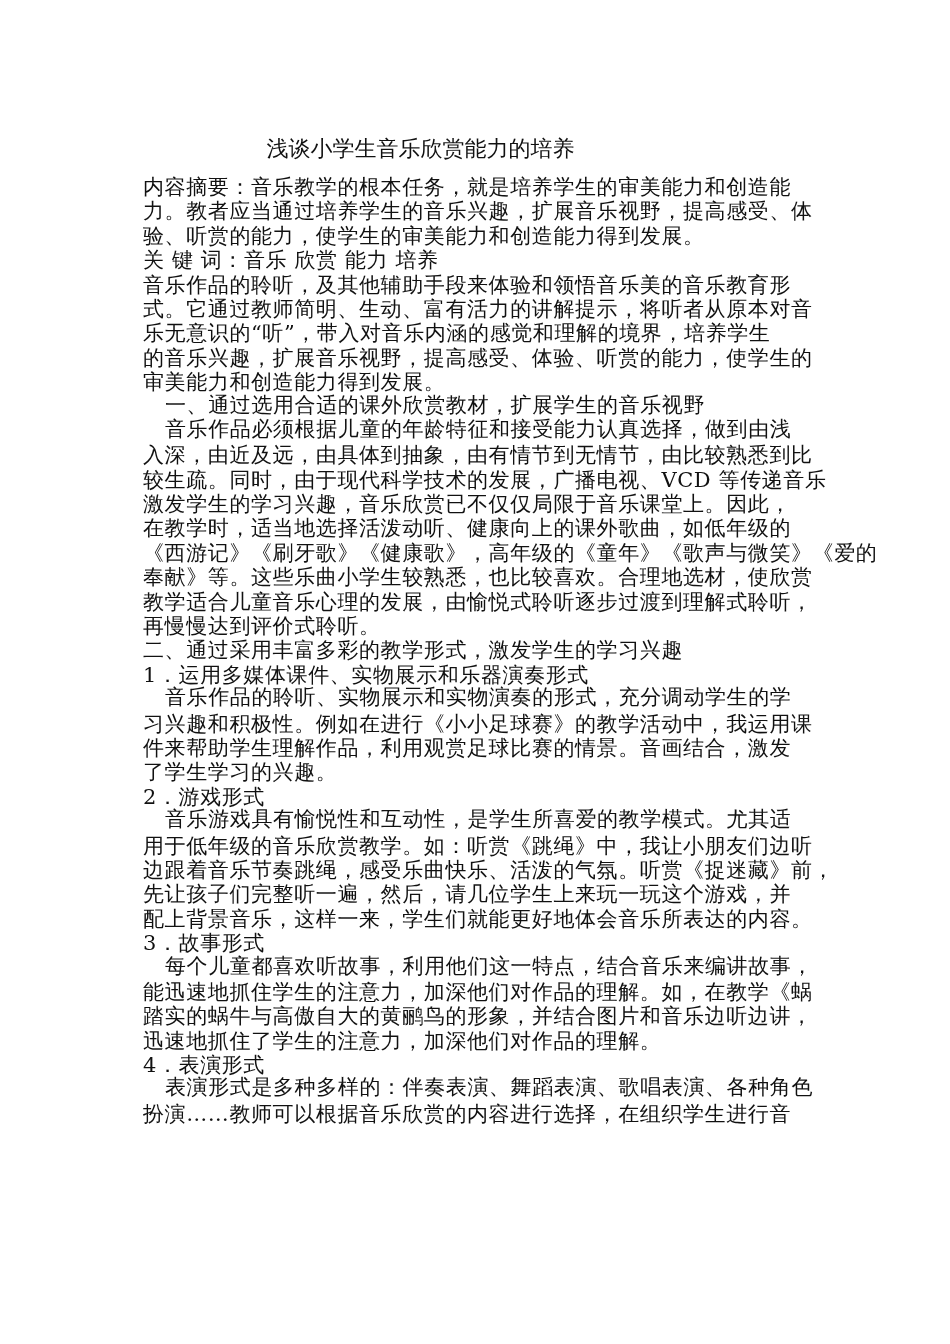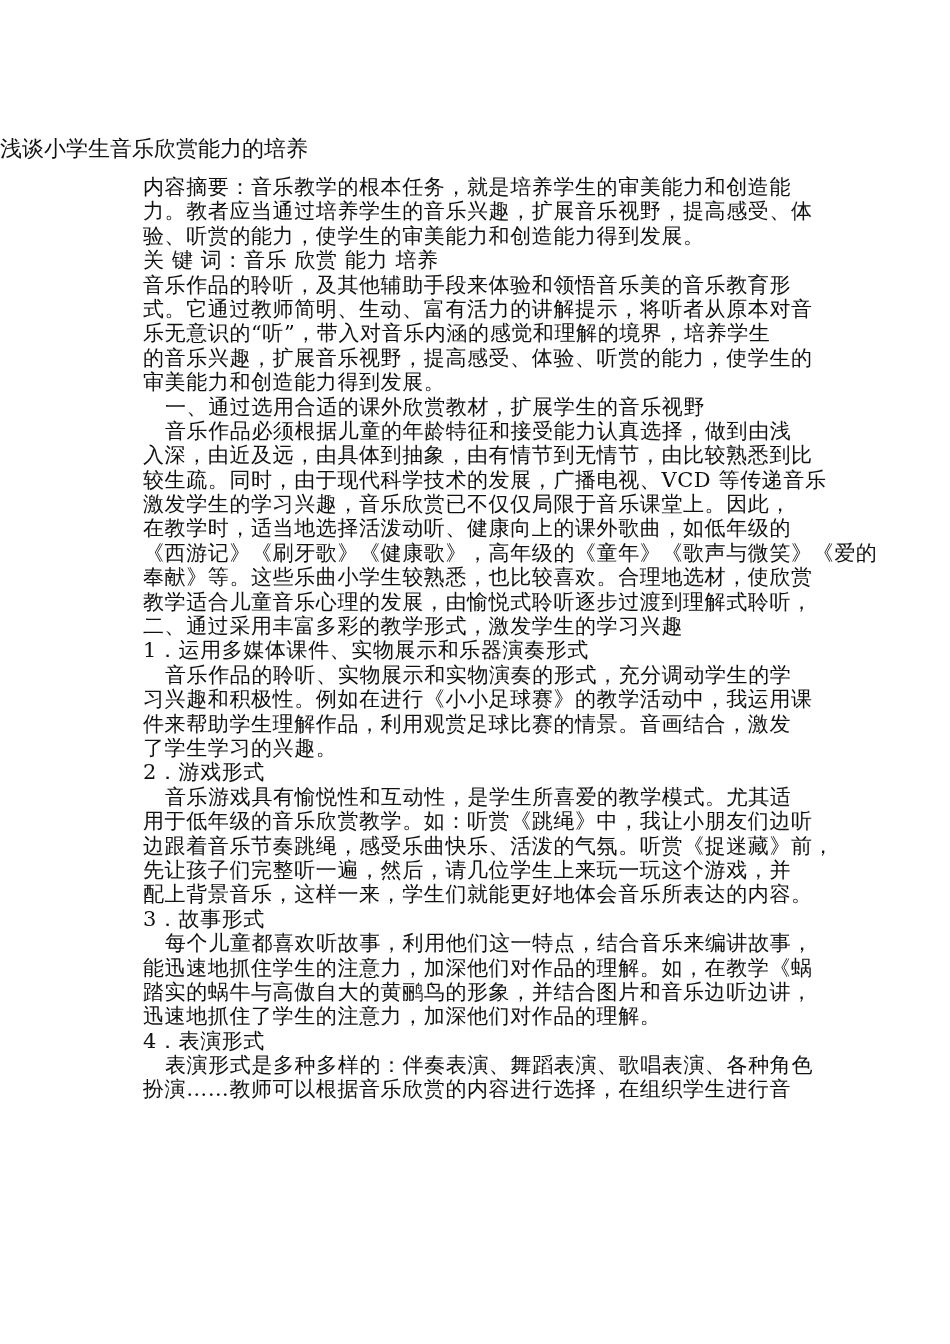--- a/index.html
+++ b/index.html
@@ -21,20 +21,21 @@
       top: 0;
       width: 950px;
       height: 1344px;
       background: #ffffff;
     }
     .title {
       position: absolute;
       left: 0;
       width: 841px;
       top: 134px;
+      text-align: center;
       font-size: 22px;
       line-height: 30px;
       letter-spacing: 0px;
       white-space: nowrap;
     }
     .body-text {
       position: absolute;
       left: 143px;
       top: 175px;
       width: 665px;
@@ -42,20 +43,21 @@
     .line {
       display: block;
       height: 24.4px;
       line-height: 24.4px;
       font-size: 21px;
       white-space: nowrap;
       letter-spacing: 0.6px;
     }
     .line.indent {
       padding-left: 22px;
+      font-family: Liberation Mono, monospace;
     }
   </style>
 </head>
 <body>
 
 <div class="page">
   <div class="title">浅谈小学生音乐欣赏能力的培养</div>
   <div class="body-text" id="body-text">
       <div class="line">内容摘要：音乐教学的根本任务，就是培养学生的审美能力和创造能</div>
       <div class="line">力。教者应当通过培养学生的音乐兴趣，扩展音乐视野，提高感受、体</div>
@@ -68,20 +70,21 @@
       <div class="line">审美能力和创造能力得到发展。</div>
       <div class="line indent">一、通过选用合适的课外欣赏教材，扩展学生的音乐视野</div>
       <div class="line indent">音乐作品必须根据儿童的年龄特征和接受能力认真选择，做到由浅</div>
       <div class="line">入深，由近及远，由具体到抽象，由有情节到无情节，由比较熟悉到比</div>
       <div class="line">较生疏。同时，由于现代科学技术的发展，广播电视、VCD 等传递音乐</div>
       <div class="line">激发学生的学习兴趣，音乐欣赏已不仅仅局限于音乐课堂上。因此，</div>
       <div class="line">在教学时，适当地选择活泼动听、健康向上的课外歌曲，如低年级的</div>
       <div class="line">《西游记》《刷牙歌》《健康歌》，高年级的《童年》《歌声与微笑》《爱的</div>
       <div class="line">奉献》等。这些乐曲小学生较熟悉，也比较喜欢。合理地选材，使欣赏</div>
       <div class="line">教学适合儿童音乐心理的发展，由愉悦式聆听逐步过渡到理解式聆听，</div>
+      <div class="line">再慢慢达到评价式聆听。</div>
       <div class="line">二、通过采用丰富多彩的教学形式，激发学生的学习兴趣</div>
       <div class="line">1．运用多媒体课件、实物展示和乐器演奏形式</div>
       <div class="line indent">音乐作品的聆听、实物展示和实物演奏的形式，充分调动学生的学</div>
       <div class="line">习兴趣和积极性。例如在进行《小小足球赛》的教学活动中，我运用课</div>
       <div class="line">件来帮助学生理解作品，利用观赏足球比赛的情景。音画结合，激发</div>
       <div class="line">了学生学习的兴趣。</div>
       <div class="line">2．游戏形式</div>
       <div class="line indent">音乐游戏具有愉悦性和互动性，是学生所喜爱的教学模式。尤其适</div>
       <div class="line">用于低年级的音乐欣赏教学。如：听赏《跳绳》中，我让小朋友们边听</div>
       <div class="line">边跟着音乐节奏跳绳，感受乐曲快乐、活泼的气氛。听赏《捉迷藏》前，</div>

